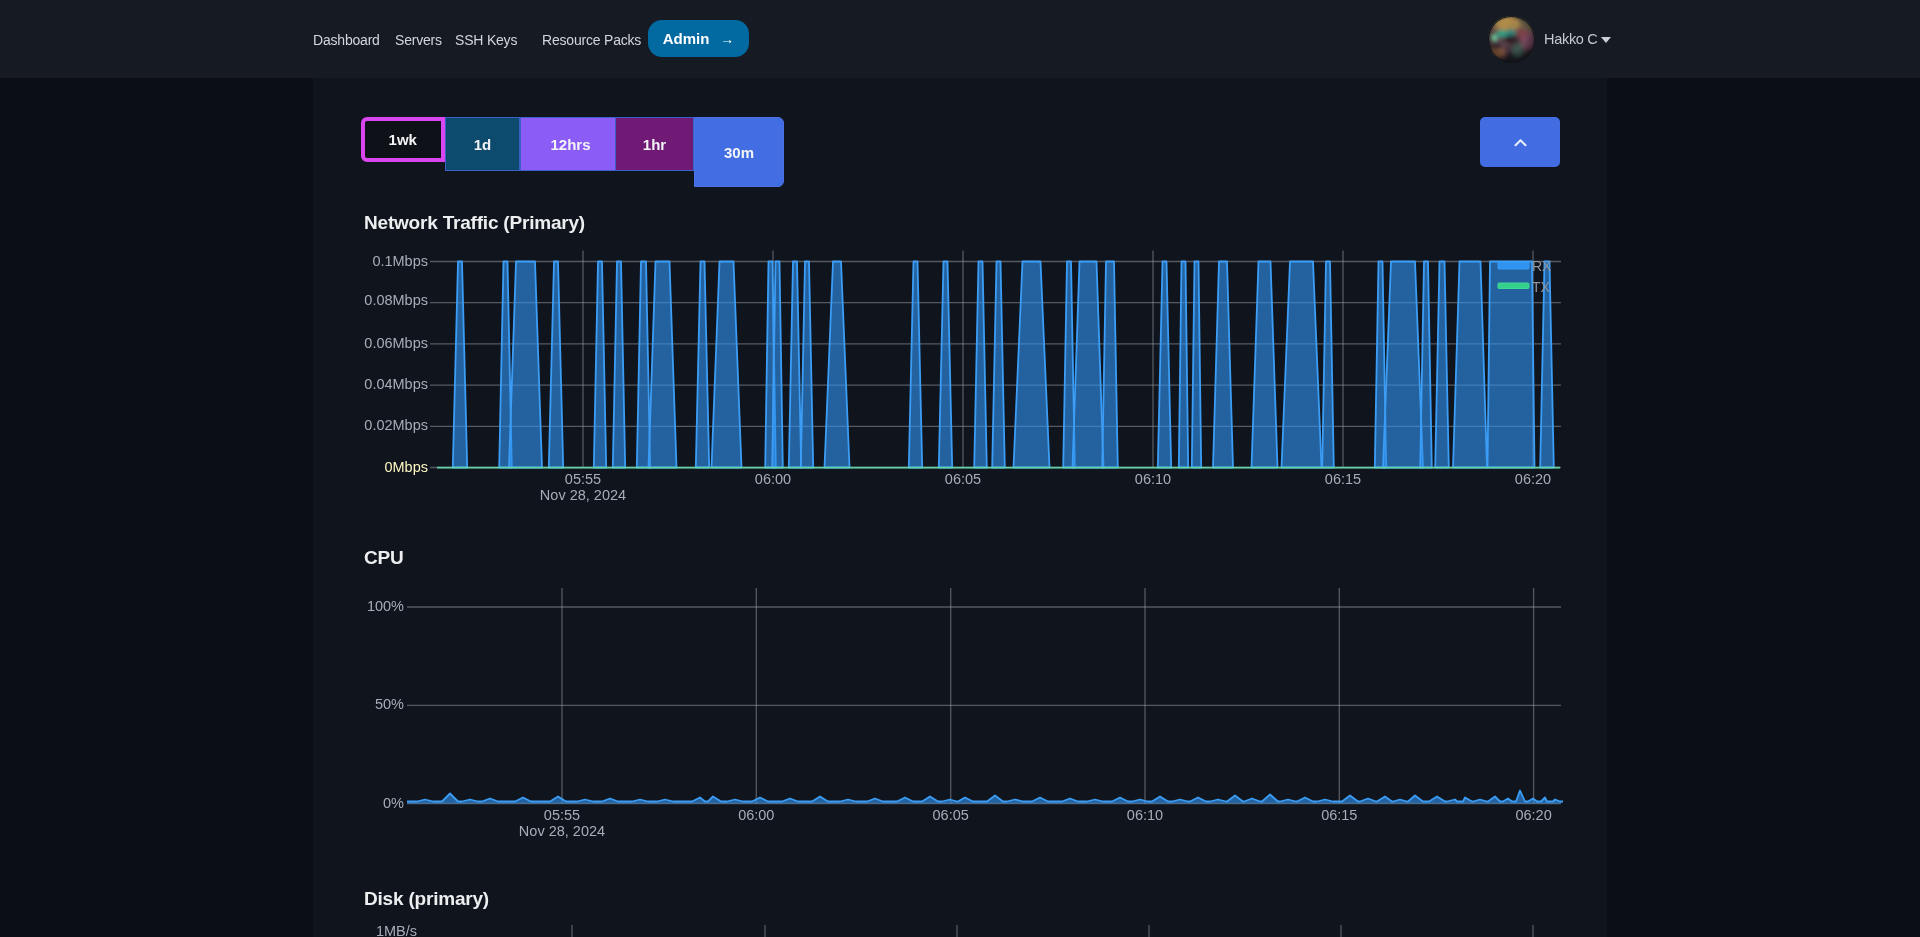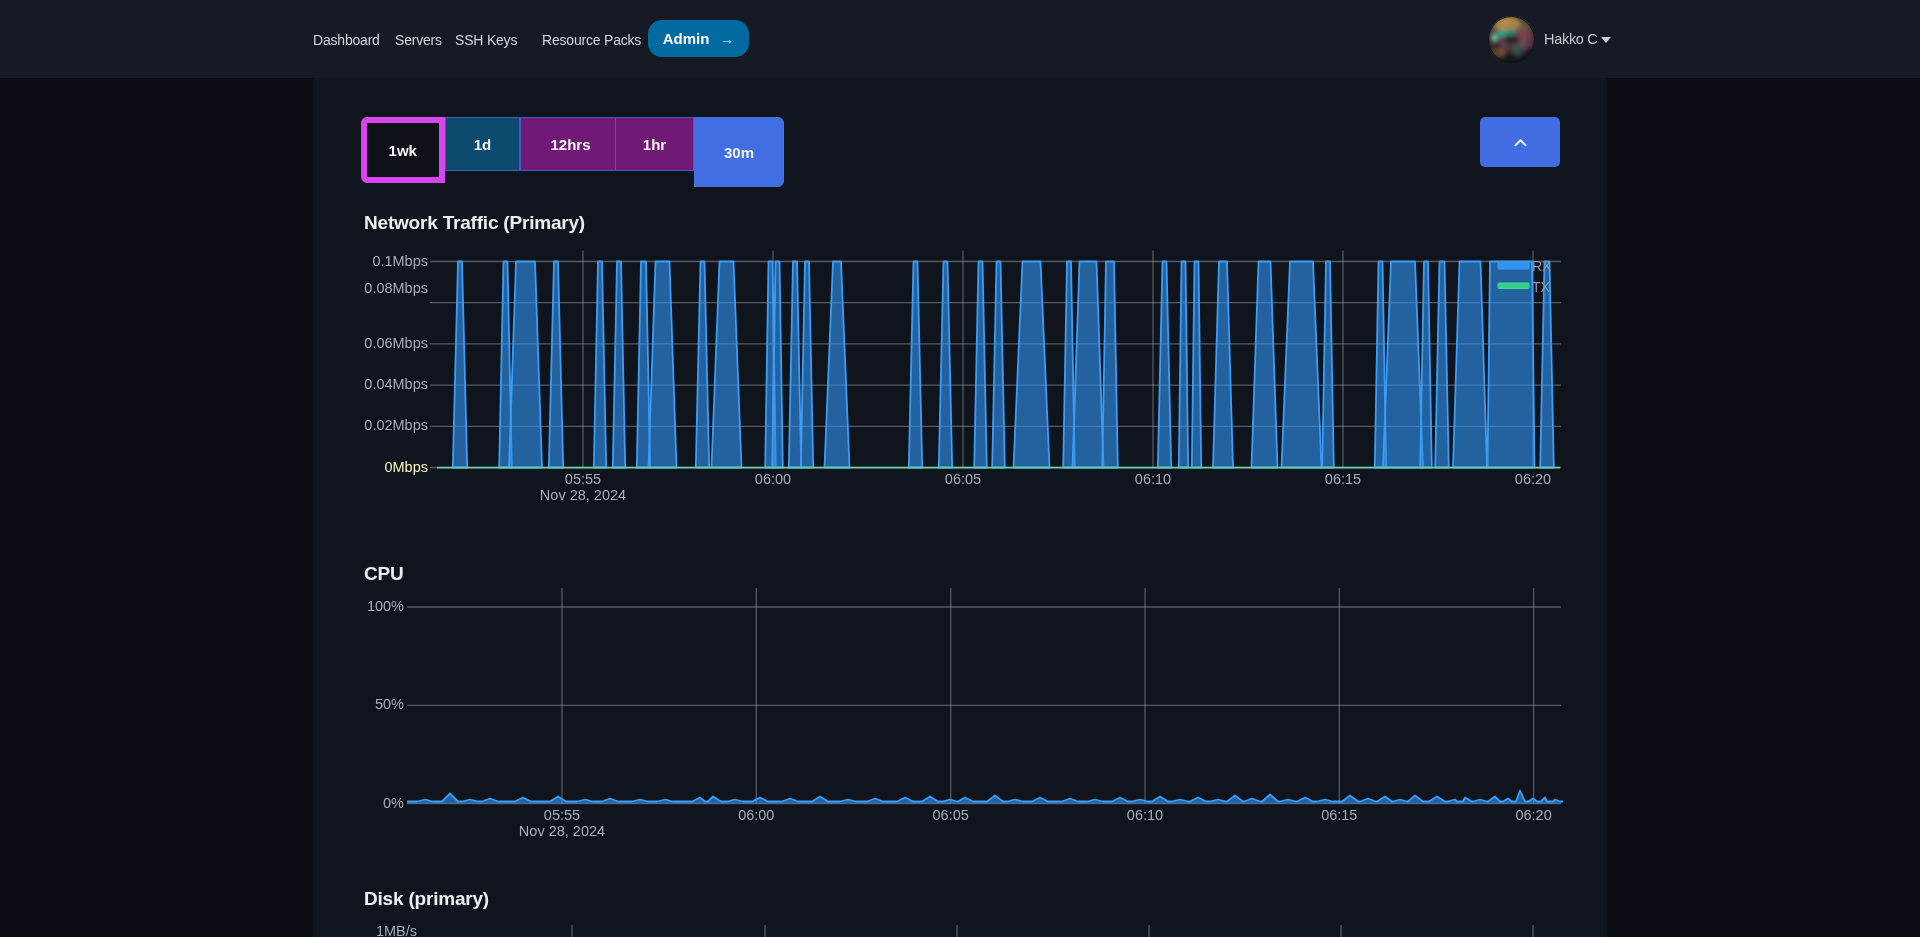--- a/index.html
+++ b/index.html
@@ -130,21 +130,21 @@
 <polygon points="407,803.5 407,801.5 417,801.5 425,799.5 433,801.5 442,801.5 450,793.5 458,801.5 462,801.5 470,799.5 478,801.5 482,801.5 490,798.5 498,801.5 515,801.5 523,797.5 531,801.5 550,801.5 558,796.5 566,801.5 577,801.5 585,799.5 593,801.5 602,801.5 610,798.5 618,801.5 632,801.5 640,799.5 648,801.5 657,801.5 665,799.5 673,801.5 692,801.5 700,797.5 705,801.5 708,801.5 713,796.5 721,801.5 727,801.5 735,799.5 743,801.5 752,801.5 760,797.5 768,801.5 782,801.5 790,798.5 798,801.5 812,801.5 820,796.5 828,801.5 840,801.5 848,799.5 856,801.5 867,801.5 875,798.5 883,801.5 897,801.5 905,797.5 913,801.5 922,801.5 930,796.5 938,801.5 942,801.5 950,799.5 957,801.5 958,801.5 965,797.5 973,801.5 987,801.5 995,795.5 1003,801.5 1007,801.5 1015,799.5 1023,801.5 1032,801.5 1040,797.5 1048,801.5 1062,801.5 1070,798.5 1078,801.5 1087,801.5 1095,799.5 1103,801.5 1112,801.5 1120,797.5 1128,801.5 1132,801.5 1140,799.5 1148,801.5 1152,801.5 1160,796.5 1168,801.5 1172,801.5 1180,799.5 1188,801.5 1190,801.5 1198,797.5 1206,801.5 1210,801.5 1218,799.5 1226,801.5 1227,801.5 1235,795.5 1243,801.5 1244,801.5 1252,798.5 1260,801.5 1262,801.5 1270,794.5 1278,801.5 1280,801.5 1288,799.5 1296,801.5 1297,801.5 1305,797.5 1313,801.5 1317,801.5 1325,799.5 1333,801.5 1342,801.5 1350,795.5 1358,801.5 1360,801.5 1368,798.5 1376,801.5 1377,801.5 1385,796.5 1392,801.5 1393,801.5 1400,799.5 1407,801.5 1408,801.5 1415,795.5 1423,801.5 1429,801.5 1437,796.5 1445,801.5 1447,801.5 1455,799.5 1457,801.5 1463,801.5 1465,797.5 1472,801.5 1473,801.5 1480,799.5 1487,801.5 1488,801.5 1495,796.5 1500,801.5 1503,801.5 1508,798.5 1512,801.5 1516,801.5 1520,790.5 1525,801.5 1528,801.5 1533,798.5 1537,801.5 1541,801.5 1545,797.5 1547,801.5 1553,801.5 1555,799.5 1560,801.5 1563,801.5 1560,803.5" fill="#3193f0" fill-opacity="0.62"></polygon>
 <polyline points="407,801.5 417,801.5 425,799.5 433,801.5 442,801.5 450,793.5 458,801.5 462,801.5 470,799.5 478,801.5 482,801.5 490,798.5 498,801.5 515,801.5 523,797.5 531,801.5 550,801.5 558,796.5 566,801.5 577,801.5 585,799.5 593,801.5 602,801.5 610,798.5 618,801.5 632,801.5 640,799.5 648,801.5 657,801.5 665,799.5 673,801.5 692,801.5 700,797.5 705,801.5 708,801.5 713,796.5 721,801.5 727,801.5 735,799.5 743,801.5 752,801.5 760,797.5 768,801.5 782,801.5 790,798.5 798,801.5 812,801.5 820,796.5 828,801.5 840,801.5 848,799.5 856,801.5 867,801.5 875,798.5 883,801.5 897,801.5 905,797.5 913,801.5 922,801.5 930,796.5 938,801.5 942,801.5 950,799.5 957,801.5 958,801.5 965,797.5 973,801.5 987,801.5 995,795.5 1003,801.5 1007,801.5 1015,799.5 1023,801.5 1032,801.5 1040,797.5 1048,801.5 1062,801.5 1070,798.5 1078,801.5 1087,801.5 1095,799.5 1103,801.5 1112,801.5 1120,797.5 1128,801.5 1132,801.5 1140,799.5 1148,801.5 1152,801.5 1160,796.5 1168,801.5 1172,801.5 1180,799.5 1188,801.5 1190,801.5 1198,797.5 1206,801.5 1210,801.5 1218,799.5 1226,801.5 1227,801.5 1235,795.5 1243,801.5 1244,801.5 1252,798.5 1260,801.5 1262,801.5 1270,794.5 1278,801.5 1280,801.5 1288,799.5 1296,801.5 1297,801.5 1305,797.5 1313,801.5 1317,801.5 1325,799.5 1333,801.5 1342,801.5 1350,795.5 1358,801.5 1360,801.5 1368,798.5 1376,801.5 1377,801.5 1385,796.5 1392,801.5 1393,801.5 1400,799.5 1407,801.5 1408,801.5 1415,795.5 1423,801.5 1429,801.5 1437,796.5 1445,801.5 1447,801.5 1455,799.5 1457,801.5 1463,801.5 1465,797.5 1472,801.5 1473,801.5 1480,799.5 1487,801.5 1488,801.5 1495,796.5 1500,801.5 1503,801.5 1508,798.5 1512,801.5 1516,801.5 1520,790.5 1525,801.5 1528,801.5 1533,798.5 1537,801.5 1541,801.5 1545,797.5 1547,801.5 1553,801.5 1555,799.5 1560,801.5 1563,801.5" fill="none" stroke="#3b9df5" stroke-width="1.8" stroke-linejoin="round"></polyline>
 <line x1="572" y1="925" x2="572" y2="937" stroke="#9aa0a8" stroke-opacity="0.5" stroke-width="1.3"></line>
 <line x1="765" y1="925" x2="765" y2="937" stroke="#9aa0a8" stroke-opacity="0.5" stroke-width="1.3"></line>
 <line x1="957" y1="925" x2="957" y2="937" stroke="#9aa0a8" stroke-opacity="0.5" stroke-width="1.3"></line>
 <line x1="1149" y1="925" x2="1149" y2="937" stroke="#9aa0a8" stroke-opacity="0.5" stroke-width="1.3"></line>
 <line x1="1341" y1="925" x2="1341" y2="937" stroke="#9aa0a8" stroke-opacity="0.5" stroke-width="1.3"></line>
 <line x1="1533" y1="925" x2="1533" y2="937" stroke="#9aa0a8" stroke-opacity="0.5" stroke-width="1.3"></line>
 </svg>
 <div class="abs" style="right:1492px;top:252.5px;font-size:14.5px;color:#a7adb6;">0.1Mbps</div>
-<div class="abs" style="right:1492px;top:280px;font-size:14.5px;color:#a7adb6;">0.08Mbps</div>
+<div class="abs" style="right:1492px;top:292px;font-size:14.5px;color:#a7adb6;">0.08Mbps</div>
 <div class="abs" style="right:1492px;top:334.9px;font-size:14.5px;color:#a7adb6;margin-left:45px;">0.06Mbps</div>
 <div class="abs" style="right:1492px;top:376.1px;font-size:14.5px;color:#a7adb6;">0.04Mbps</div>
 <div class="abs" style="right:1492px;top:417.3px;font-size:14.5px;color:#a7adb6;">0.02Mbps</div>
 <div class="abs" style="right:1492px;top:458.5px;font-size:14.5px;color:#fef9c3;">0Mbps</div>
 <div class="abs" style="left:523px;top:471px;width:120px;text-align:center;font-size:14.5px;color:#a7adb6;">05:55</div>
 <div class="abs" style="left:713px;top:471px;width:120px;text-align:center;font-size:14.5px;color:#a7adb6;">06:00</div>
 <div class="abs" style="left:903px;top:471px;width:120px;text-align:center;font-size:14.5px;color:#a7adb6;">06:05</div>
 <div class="abs" style="left:1093px;top:471px;width:120px;text-align:center;font-size:14.5px;color:#a7adb6;">06:10</div>
 <div class="abs" style="left:1283px;top:471px;width:120px;text-align:center;font-size:14.5px;color:#a7adb6;">06:15</div>
 <div class="abs" style="left:1473px;top:471px;width:120px;text-align:center;font-size:14.5px;color:#a7adb6;">06:20</div>
@@ -153,23 +153,23 @@
 <div class="abs" style="right:1516px;top:696.3px;font-size:14.5px;color:#a7adb6;">50%</div>
 <div class="abs" style="right:1516px;top:794.5px;font-size:14.5px;color:#a7adb6;">0%</div>
 <div class="abs" style="left:502px;top:807px;width:120px;text-align:center;font-size:14.5px;color:#a7adb6;">05:55</div>
 <div class="abs" style="left:696.3px;top:807px;width:120px;text-align:center;font-size:14.5px;color:#a7adb6;">06:00</div>
 <div class="abs" style="left:890.7px;top:807px;width:120px;text-align:center;font-size:14.5px;color:#a7adb6;">06:05</div>
 <div class="abs" style="left:1085px;top:807px;width:120px;text-align:center;font-size:14.5px;color:#a7adb6;">06:10</div>
 <div class="abs" style="left:1279.3px;top:807px;width:120px;text-align:center;font-size:14.5px;color:#a7adb6;">06:15</div>
 <div class="abs" style="left:1473.6px;top:807px;width:120px;text-align:center;font-size:14.5px;color:#a7adb6;">06:20</div>
 <div class="abs" style="left:502px;top:823px;width:120px;text-align:center;font-size:14.5px;color:#a7adb6;">Nov 28, 2024</div>
 <div class="abs" style="right:1503px;top:922.5px;font-size:14.5px;color:#a7adb6;">1MB/s</div>
-<div class="btn" style="left:360.5px;top:117px;width:84.5px;height:66px;background:#0e1118;border:6px solid #d946ef;border-radius:6px 0 0 6px;">1wk</div>
+<div class="btn" style="left:360.5px;top:117px;width:84.5px;height:45px;background:#0e1118;border:4px solid #d946ef;border-radius:6px 0 0 6px;">1wk</div>
 <div class="btn" style="left:445.0px;top:117px;width:75px;height:54px;background:#0c4a6e;border:1px solid #3c5ec7;">1d</div>
-<div class="btn" style="left:520.0px;top:117px;width:101px;height:54px;background:#701a75;border:1px solid #3c5ec7;">12hrs</div>
+<div class="btn" style="left:520.0px;top:117px;width:101px;height:54px;background:#8b5cf6;border:1px solid #3c5ec7;">12hrs</div>
 <div class="btn" style="left:615.0px;top:117px;width:79px;height:54px;background:#701a75;border:1px solid #3c5ec7;">1hr</div>
 <div class="btn" style="left:694.0px;top:117px;width:90px;height:70px;background:#436ee3;border:1px solid #4b72e4;border-radius:0 6px 6px 0;">30m</div>
 <div class="abs" style="left:1480px;top:117px;width:80px;height:50px;background:#416ce2;border-radius:5px;"></div>
 <svg class="abs" style="left:1514px;top:139px;" width="13" height="8" viewBox="0 0 13 8">
     <polyline points="1.5,6.2 6.5,1.2 11.5,6.2" fill="none" stroke="#e8ecf8" stroke-width="2.1" stroke-linecap="round" stroke-linejoin="round"></polyline>
   </svg>
 <div class="title" style="left:364px;top:212px;">Network Traffic (Primary)</div>
-<div class="title" style="left:364px;top:547px;margin-top:16px;">CPU</div>
+<div class="title" style="left:364px;top:547px;">CPU</div>
 <div class="title" style="left:364px;top:888px;">Disk (primary)</div>
 </body></html>

